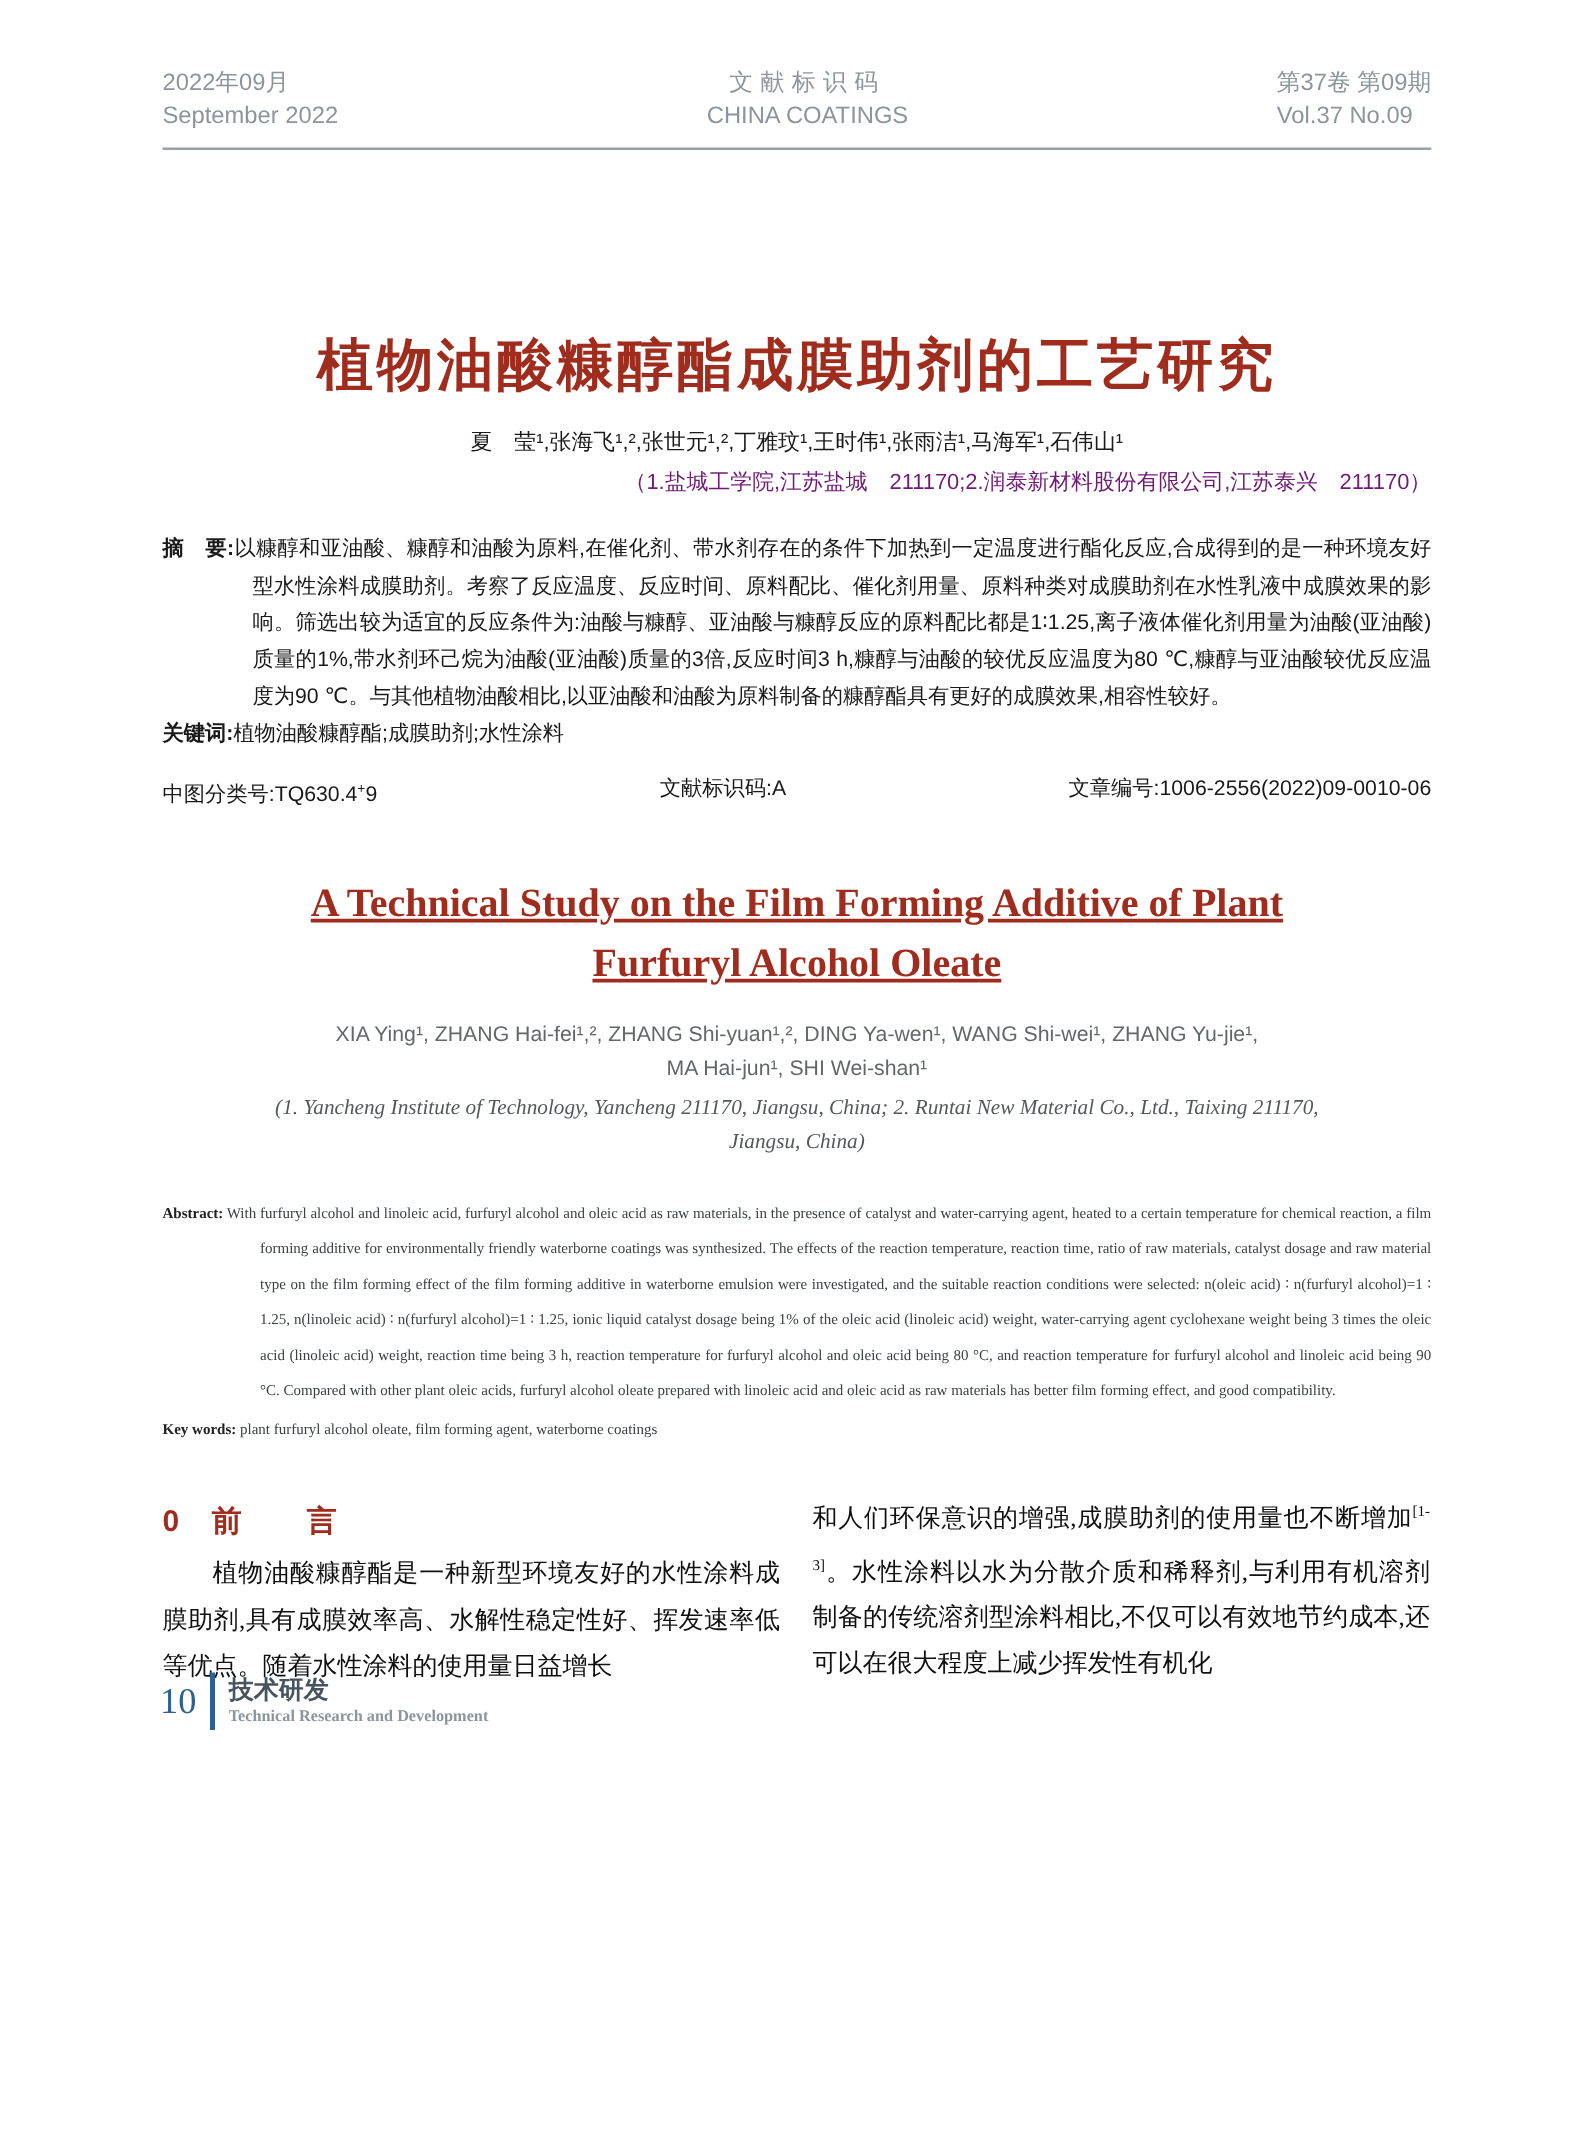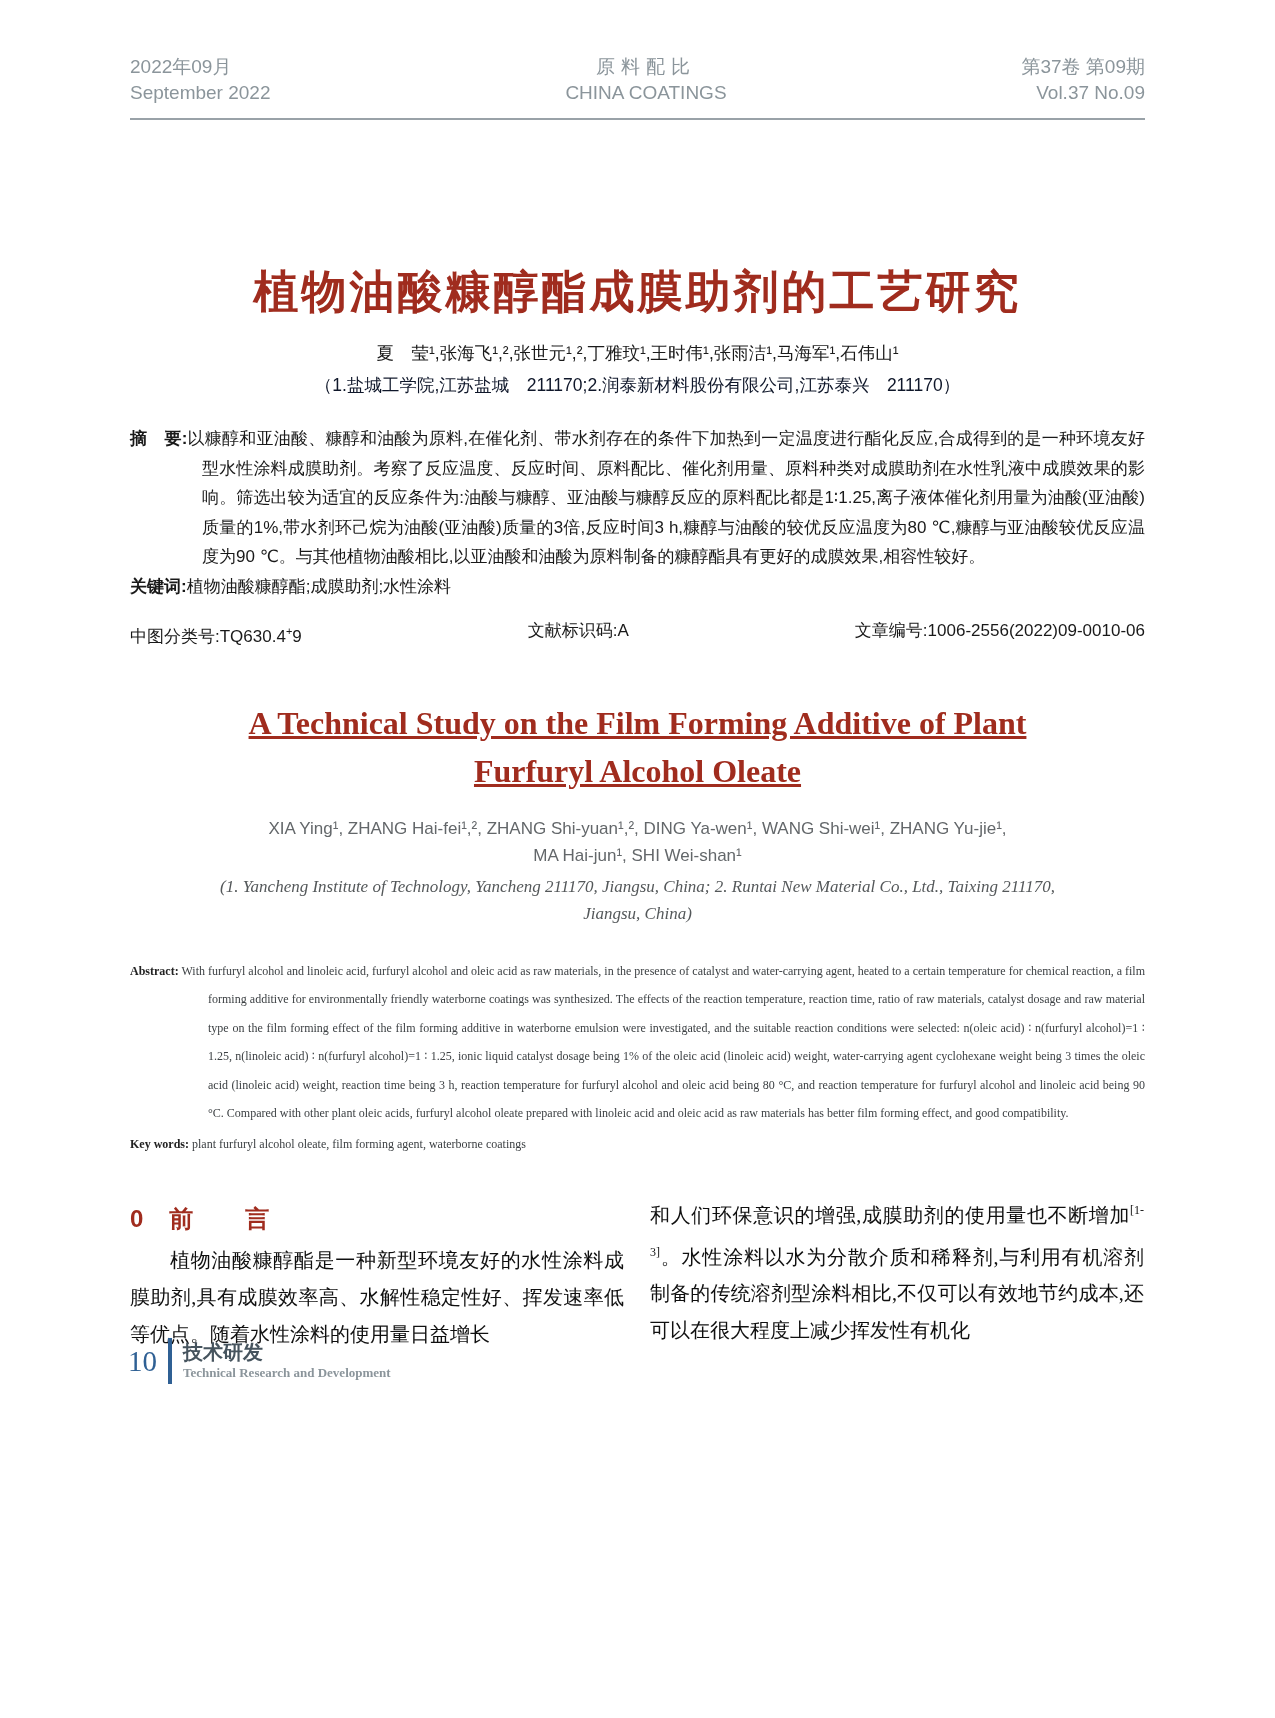--- a/index.html
+++ b/index.html
@@ -10,30 +10,30 @@
   }
   .content { padding:0 130px; }
 
   
   .journal-header {
     display:flex; justify-content:space-between; align-items:flex-end;
     padding-top:54px; padding-bottom:12px; border-bottom:2px solid #99a2a8;
     color:#8b959b; font-size:19px; line-height:26px;
   }
   .jh-center { text-align:center; }
-  .jh-right { text-align:right; }
+  .jh-right { text-align:left; }
   .jh-cn { letter-spacing:6px; }
 
   
   .title-cn {
     margin-top:146px; text-align:center; color:#a02c1e;
     font-size:45px; font-weight:bold; letter-spacing:3px; line-height:52px;font-family:Liberation Serif, serif;
   }
   .authors-cn { margin-top:22px; text-align:center; font-size:17.5px; line-height:26px; color:#1a1a1a; }
-  .affil-cn   { margin-top:6px;  text-align:center; font-size:17.5px; line-height:26px; color:#0f172a; }
+  .affil-cn   { margin-top:6px;  text-align:right; font-size:17.5px; line-height:26px; color:#701a75; }
 
   
   .abstract-cn {
     margin-top:26px; font-size:17px; line-height:29.5px; text-align:justify; color:#191919;
   }
   .hang-cn { padding-left:72px; text-indent:-72px; margin:0; }
   .hang-kw { padding-left:70px; text-indent:-70px; margin:0; }
   .lbl { font-weight:bold; }
 
   
@@ -106,21 +106,21 @@
 
 <div class="page">
   <div class="content">
 
     <div class="journal-header">
       <div>
         <div>2022年09月</div>
         <div>September 2022</div>
       </div>
       <div class="jh-center">
-        <div class="jh-cn">原料配比</div>
+        <div class="jh-cn">文献标识码</div>
         <div>CHINA COATINGS</div>
       </div>
       <div class="jh-right">
         <div>第37卷 第09期</div>
         <div>Vol.37  No.09</div>
       </div>
     </div>
 
     <h1 class="title-cn" style="margin:146px 0 0 0;">植物油酸糠醇酯成膜助剂的工艺研究</h1>
 

